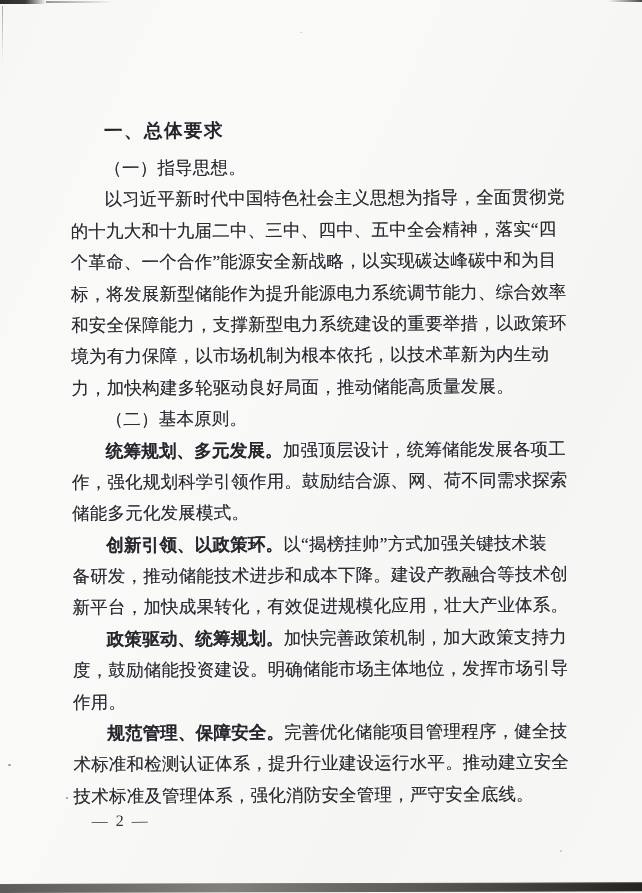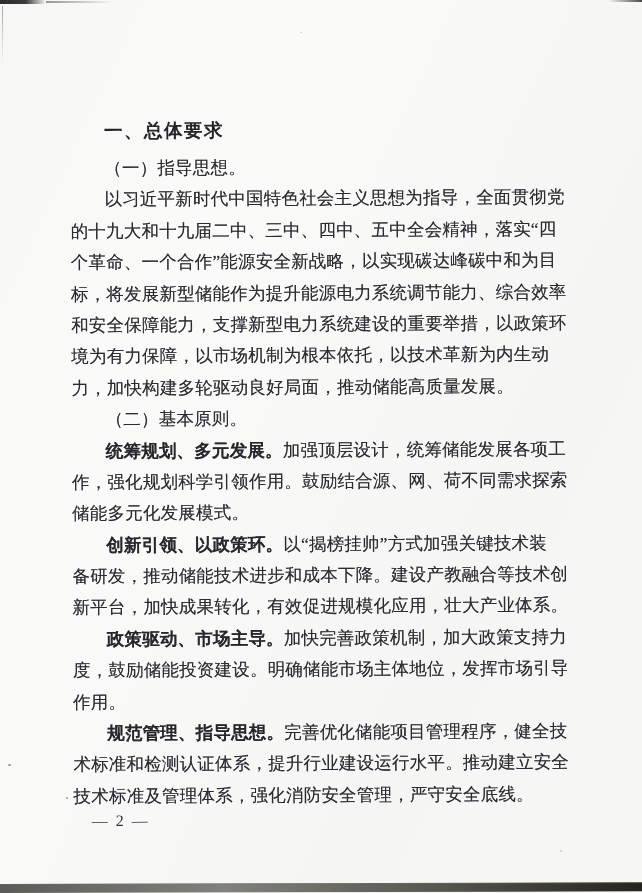--- a/index.html
+++ b/index.html
@@ -122,24 +122,24 @@
 
     <div class="line indent subheading">（二）基本原则。</div>
 
     <div id="principles">
         <div class="line indent"><span class="lead">统筹规划、多元发展。</span><span>加强顶层设计，统筹储能发展各项工</span></div>
         <div class="line">作，强化规划科学引领作用。鼓励结合源、网、荷不同需求探索</div>
         <div class="line">储能多元化发展模式。</div>
         <div class="line indent"><span class="lead">创新引领、以政策环。</span><span>以“揭榜挂帅”方式加强关键技术装</span></div>
         <div class="line">备研发，推动储能技术进步和成本下降。建设产教融合等技术创</div>
         <div class="line">新平台，加快成果转化，有效促进规模化应用，壮大产业体系。</div>
-        <div class="line indent"><span class="lead">政策驱动、市场主导。</span><span>加快完善政策机制，加大政策支持力</span></div>
+        <div class="line indent"><span class="lead">政策驱动、统筹规划。</span><span>加快完善政策机制，加大政策支持力</span></div>
         <div class="line">度，鼓励储能投资建设。明确储能市场主体地位，发挥市场引导</div>
         <div class="line">作用。</div>
-        <div class="line indent"><span class="lead">规范管理、指导思想。</span><span>完善优化储能项目管理程序，健全技</span></div>
+        <div class="line indent"><span class="lead">规范管理、保障安全。</span><span>完善优化储能项目管理程序，健全技</span></div>
         <div class="line">术标准和检测认证体系，提升行业建设运行水平。推动建立安全</div>
         <div class="line">技术标准及管理体系，强化消防安全管理，严守安全底线。</div>
       </div>
 
     <div class="page-number">— 2 —</div>
   </div>
 
   <div class="artifact bottom-band"></div>
 </div>
 

